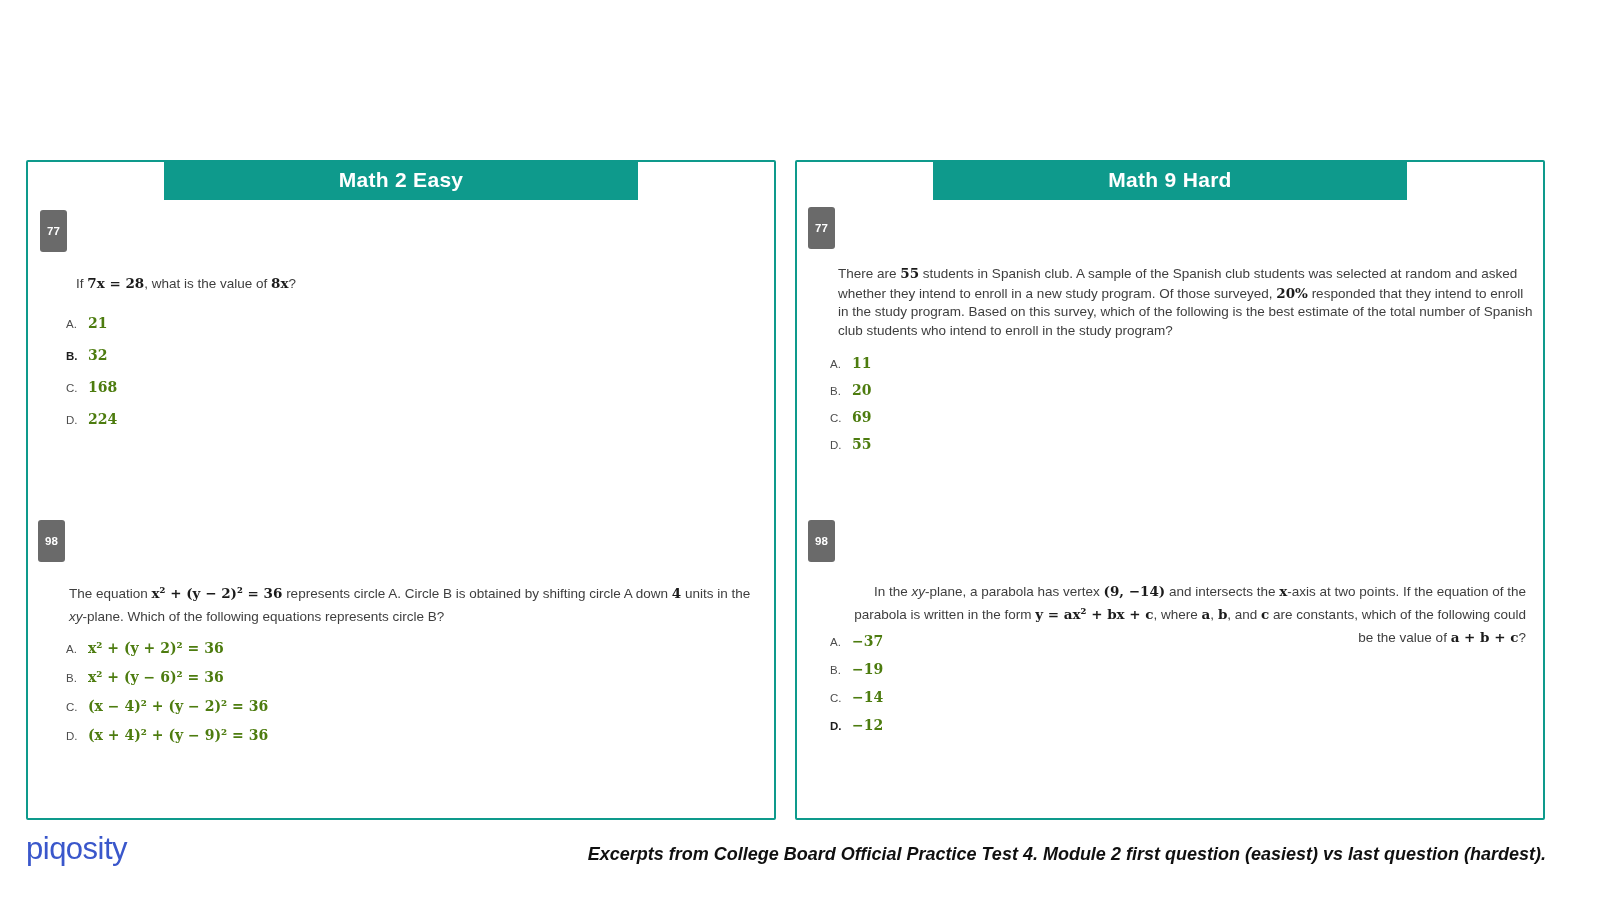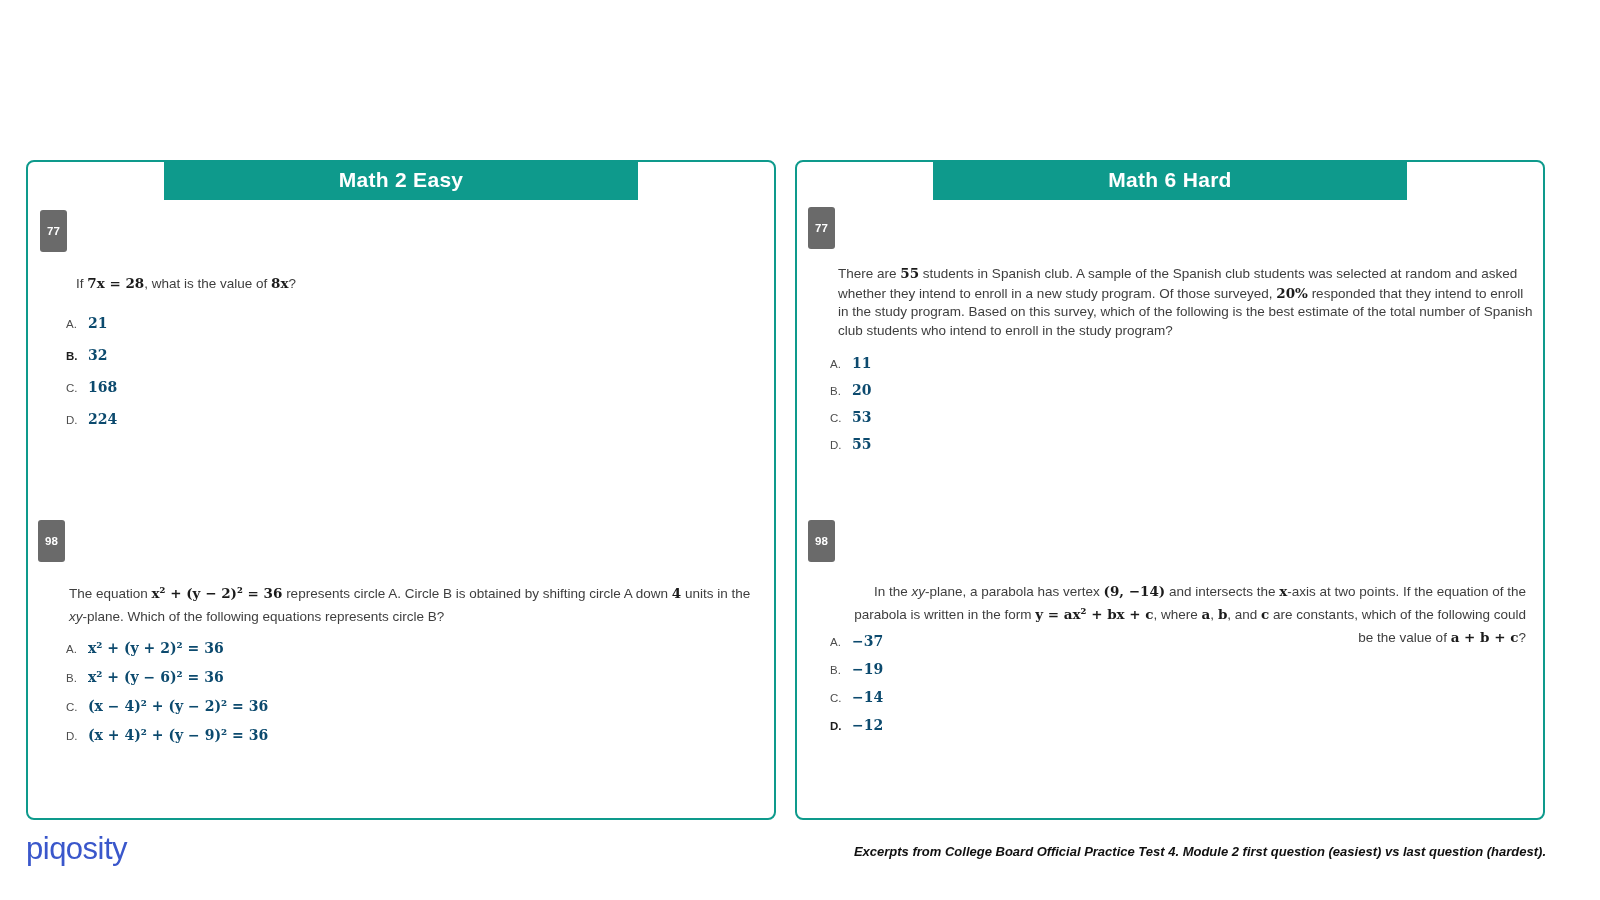--- a/index.html
+++ b/index.html
@@ -1,51 +1,51 @@
 <!DOCTYPE html>
 <html style="--teal: #0E9A8C; --badge_gray: #6A6A6A; --logo_blue: #3A57CB; --text_dark: #3E3E3E;"><head>
 <meta charset="utf-8">
 <style>
   * { margin:0; padding:0; box-sizing:border-box; }
   html,body { width:1600px; height:900px; background:#ffffff;
               font-family:"Liberation Sans", sans-serif; position:relative; overflow:hidden; }
 
   .card { position:absolute; top:160px; width:750px; height:660px;
-          background:#fff; border:2px solid var(--teal); border-radius:8px; }
+          background:#fff; border:2px solid var(--teal); border-radius:2px; }
   .card.left  { left:26px; }
   .card.right { left:795px; }
 
   .header-bar { position:absolute; top:-2px; left:50%; transform:translateX(-50%);
                 width:474px; height:40px; background:var(--teal); }
   .header-bar .title { display:block; text-align:center; line-height:40px;
                        color:#ffffff; font-size:21px; font-weight:bold; letter-spacing:.3px; }
 
   .badge { position:absolute; width:27px; height:42px; background:var(--badge_gray);
            color:#fff; font-size:11.5px; font-weight:bold; border-radius:3px;
            display:flex; align-items:center; justify-content:center; }
 
   .stem { position:absolute; color:var(--text_dark); font-size:13.5px; line-height:23px; }
   .math { font-family:"DejaVu Serif", serif; font-weight:bold; color:#1b1b1b; }
   .ital { font-style:italic; }
 
   .opts { position:absolute; }
   .opt  { display:flex; align-items:baseline; }
   .opt .letter { font-size:11.5px; color:#4d4d4d; width:22px; flex:none; }
   .opt .value  { font-family:"DejaVu Serif", serif; font-weight:bold;
-                 font-size:14px; color:#0c4a6e; }
+                 font-size:14px; color:#4d7c0f; }
   .opt[data-correct="true"] .letter { font-weight:bold; color:#1d1d1d; }
 
   .gap32 .opt { height:19px; margin-bottom:13px; }
   .gap29 .opt { height:19px; margin-bottom:10px; }
   .gap27 .opt { height:19px; margin-bottom:8px;  }
   .gap28 .opt { height:19px; margin-bottom:9px;  }
 
   .logo { position:absolute; left:26px; top:831px; font-size:31px; font-weight:normal;
           letter-spacing:-0.5px; color:var(--logo_blue); }
-  .caption { position:absolute; right:54px; top:844px; font-size:13px;
+  .caption { position:absolute; right:54px; top:844px; font-size:18px;
              font-weight:bold; font-style:italic; color:#101010; }
 
   
   .q77L-badge { left:12px; top:48px; }
   .q77L-stem  { left:48px; top:110px; width:640px; }
   .q77L-opts  { left:38px; top:153px; }
   .q98L-badge { left:10px; top:358px; }
   .q98L-stem  { left:41px; top:420px; width:700px; }
   .q98L-opts  { left:38px; top:478px; }
 
@@ -102,37 +102,37 @@
     </div>
     <div class="opt" data-correct="false">
       <span class="letter">D.</span>
       <span class="value">(x + 4)² + (y − 9)² = 36</span>
     </div>
   </div>
 </div>
 
 <div class="card right">
   <div class="header-bar">
-    <span class="title">Math 6 Hard</span>
+    <span class="title">Math 9 Hard</span>
   </div>
 
   <div class="badge q77R-badge">77</div>
   <div class="stem q77R-stem"><span>There are </span><span class="math">55</span><span> students in Spanish club. A sample of the Spanish club students was selected at random and asked whether they intend to enroll in a new study program. Of those surveyed, </span><span class="math">20%</span><span> responded that they intend to enroll in the study program. Based on this survey, which of the following is the best estimate of the total number of Spanish club students who intend to enroll in the study program?</span></div>
   <div class="opts gap27 q77R-opts">
     <div class="opt" data-correct="false">
       <span class="letter">A.</span>
       <span class="value">11</span>
     </div>
     <div class="opt" data-correct="false">
       <span class="letter">B.</span>
       <span class="value">20</span>
     </div>
     <div class="opt" data-correct="false">
       <span class="letter">C.</span>
-      <span class="value">53</span>
+      <span class="value">69</span>
     </div>
     <div class="opt" data-correct="false">
       <span class="letter">D.</span>
       <span class="value">55</span>
     </div>
   </div>
 
   <div class="badge q98R-badge">98</div>
   <div class="stem q98R-stem"><span>In the </span><span class="ital">xy</span><span>-plane, a parabola has vertex </span><span class="math">(9, −14)</span><span> and intersects the </span><span class="math">x</span><span>-axis at two points. If the equation of the parabola is written in the form </span><span class="math">y = ax² + bx + c</span><span>, where </span><span class="math">a</span><span>, </span><span class="math">b</span><span>, and </span><span class="math">c</span><span> are constants, which of the following could be the value of </span><span class="math">a + b + c</span><span>?</span></div>
   <div class="opts gap28 q98R-opts">

